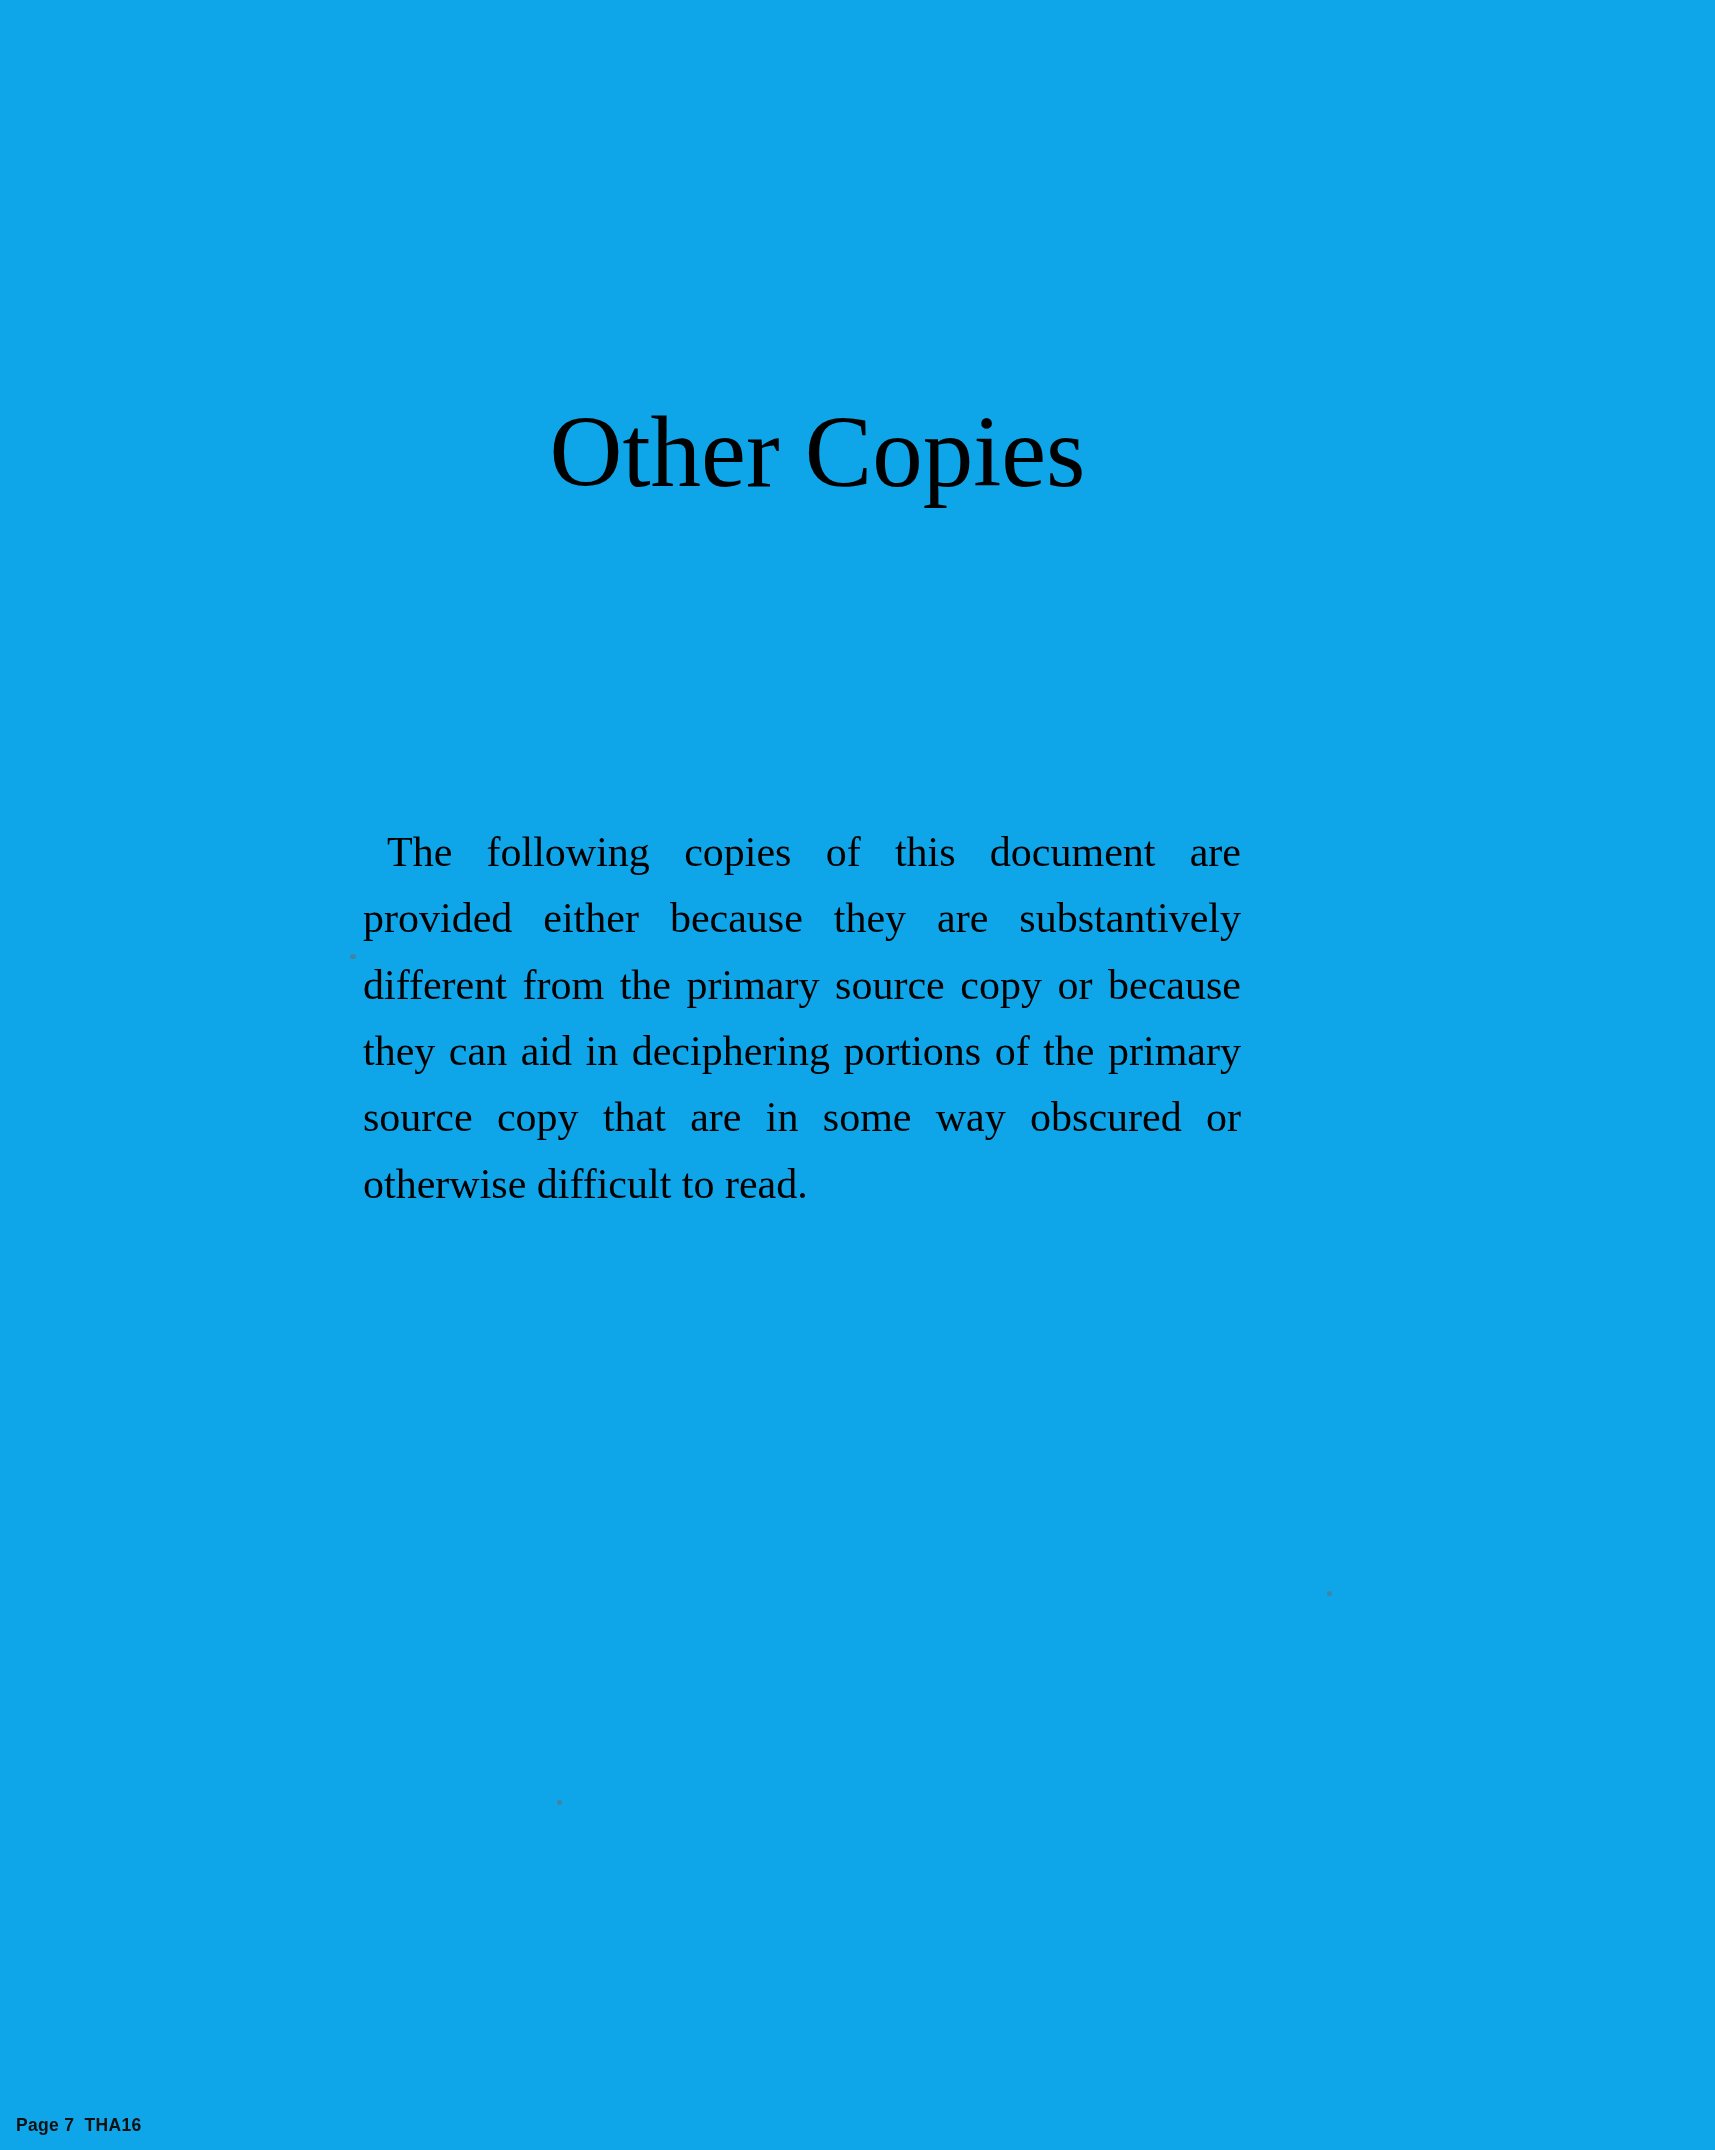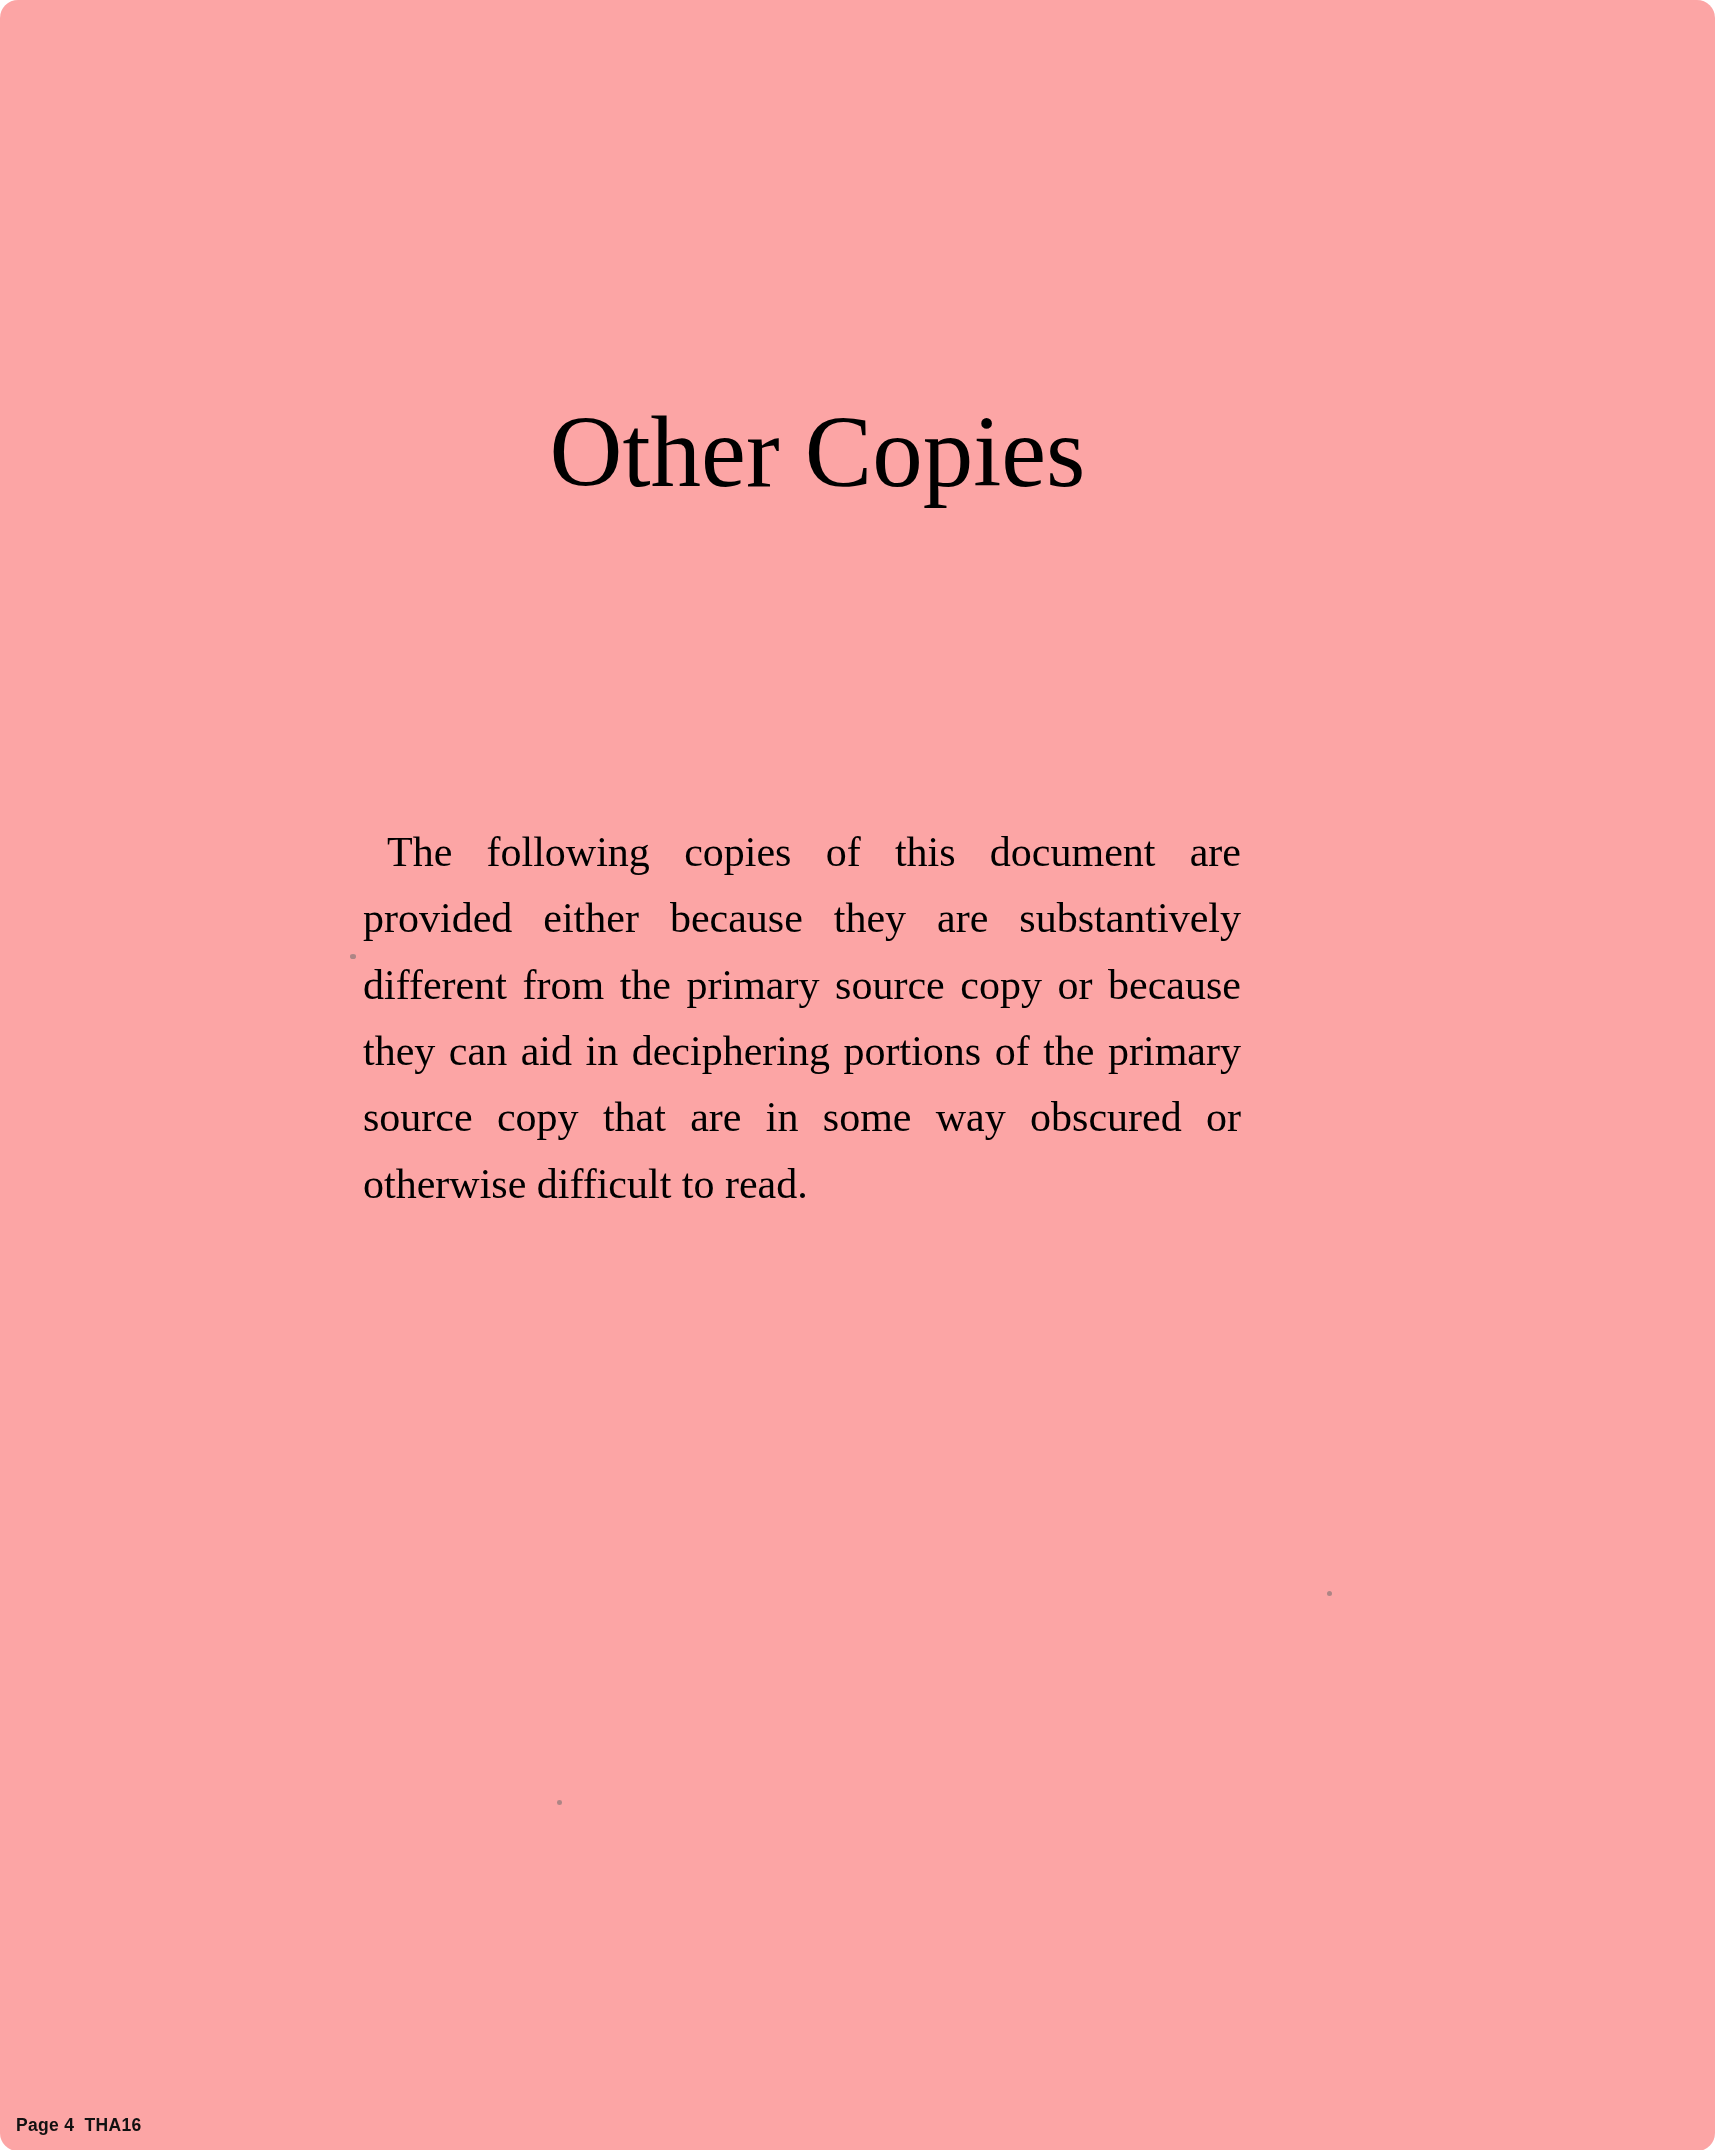--- a/index.html
+++ b/index.html
@@ -12,22 +12,21 @@
     height: 2151px;
     position: relative;
     font-family: "Liberation Serif", serif;
     color: #000000;
     overflow: hidden;
   }
 
   .page {
     position: absolute;
     inset: 0;
-    background: #fca5a5;
-    border-radius: 18px;
+    background: #0ea5e9;
   }
 
   
   .doc-title {
     position: absolute;
     top: 330px;
     left: 0;
     width: 1715px;
     text-align: center;
     font-family: "Liberation Serif", serif;
@@ -86,16 +85,16 @@
   <h1 class="doc-title">Other Copies</h1>
 
   <div class="body-block">
     <p>The following copies of this document are provided either because they are substantively different from the primary source copy or because they can aid in deciphering portions of the primary source copy that are in some way obscured or otherwise difficult to read.</p>
   </div>
 
   <span class="speck" style="left:350px; top:954px; width:6px; height:4.7px;"></span>
   <span class="speck" style="left:1327px; top:1591px; width:5.4px; height:5.4px;"></span>
   <span class="speck" style="left:557px; top:1800px; width:5.4px; height:4.7px;"></span>
 
-  <div class="footer-stamp">Page 4  THA16</div>
+  <div class="footer-stamp">Page 7  THA16</div>
 
 </div>
 
 
 </body></html>

